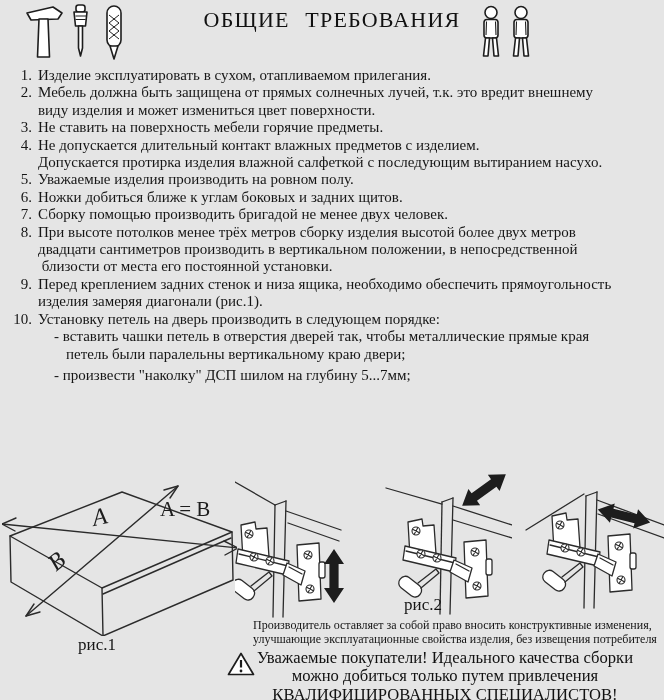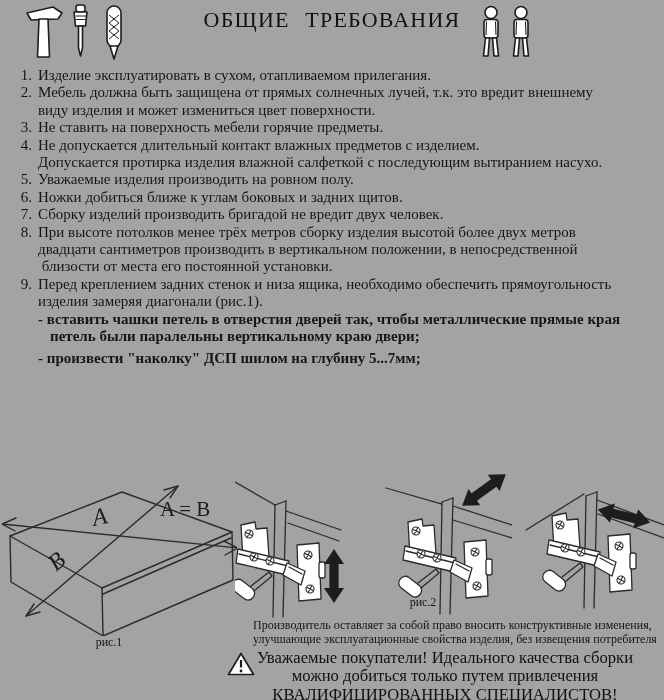--- a/index.html
+++ b/index.html
@@ -1,40 +1,40 @@
 <!DOCTYPE html>
 <html><head>
 <meta charset="utf-8">
 <style>
   html,body{margin:0;padding:0;background:#fff;}
-  .page{position:relative;width:664px;height:700px;background:#a3a3a3;color:#161616;
+  .page{position:relative;width:664px;height:700px;background:#e5e5e5;color:#161616;
         font-family:"Liberation Serif",serif;overflow:hidden;}
   .defs{position:absolute;width:0;height:0;}
   
   .hdr{position:relative;height:64px;}
   .tools{position:absolute;left:22px;top:3px;}
   .people{position:absolute;left:478px;top:5px;}
   .title{position:absolute;left:0;right:0;top:7px;text-align:center;
          font-size:22px;letter-spacing:1.2px;word-spacing:9px;color:#111;}
   
   .list{padding:3px 4px 0 8px;font-size:15px;line-height:17.4px;}
   .li{display:flex;align-items:flex-start;}
   .num{flex:0 0 24px;text-align:right;padding-right:6px;}
   .txt{flex:1;white-space:pre-wrap;}
-  .sub{margin-left:30px;padding-left:12px;text-indent:-12px;white-space:pre-wrap;font-weight:bold;}
+  .sub{margin-left:46px;padding-left:12px;text-indent:-12px;white-space:pre-wrap;}
   .gap{margin-top:4.5px;}
   
   .figs{position:absolute;left:0;top:468px;width:664px;height:232px;}
   .figs svg{position:absolute;}
   .fg1{left:2px;top:16px;}
   .hA{left:235px;top:4px;}
   .hB{left:372px;top:0;}
   .hC{left:518px;top:0;}
-  .cap{position:absolute;font-size:12px;color:#161616;}
-  .cap1{left:34px;top:167px;width:150px;text-align:center;}
+  .cap{position:absolute;font-size:17px;color:#161616;}
+  .cap1{left:22px;top:167px;width:150px;text-align:center;}
   .cap2{left:383px;top:127px;width:80px;text-align:center;}
   .note{position:absolute;left:253px;top:151px;width:424px;font-size:12px;
         line-height:13.8px;white-space:pre-line;color:#141414;}
   .warn{position:absolute;left:227px;top:181px;width:436px;display:flex;}
   .wtri{flex:0 0 28px;margin-top:2px;}
   .wtext{flex:1;text-align:center;font-size:16.6px;line-height:18.4px;white-space:pre-line;color:#111;}
   .figlabel{font-family:"Liberation Serif",serif;font-style:italic;font-size:24px;fill:#1d1d1d;}
   .eq{font-family:"Liberation Serif",serif;font-size:21px;fill:#1d1d1d;}
 </style>
 </head>
@@ -127,32 +127,36 @@
     <div class="li">
         <span class="num">5.</span>
         <span class="txt">Уважаемые изделия производить на ровном полу.</span>
       </div>
     <div class="li">
         <span class="num">6.</span>
         <span class="txt">Ножки добиться ближе к углам боковых и задних щитов.</span>
       </div>
     <div class="li">
         <span class="num">7.</span>
-        <span class="txt">Сборку изделий производить бригадой не вредит двух человек.</span>
+        <span class="txt">Сборку помощью производить бригадой не менее двух человек.</span>
       </div>
     <div class="li">
         <span class="num">8.</span>
         <span class="txt">При высоте потолков менее трёх метров сборку изделия высотой более двух метров
 двадцати сантиметров производить в вертикальном положении, в непосредственной
  близости от места его постоянной установки.</span>
       </div>
     <div class="li">
         <span class="num">9.</span>
         <span class="txt">Перед креплением задних стенок и низа ящика, необходимо обеспечить прямоугольность
 изделия замеряя диагонали (рис.1).</span>
+      </div>
+    <div class="li">
+        <span class="num">10.</span>
+        <span class="txt">Установку петель на дверь производить в следующем порядке:</span>
       </div>
     <div class="sub">- вставить чашки петель в отверстия дверей так, чтобы металлические прямые края
 петель были паралельны вертикальному краю двери;</div>
     <div class="sub gap">- произвести "наколку" ДСП шилом на глубину 5...7мм;</div>
   </div>
 
   <div class="figs">
 
     <svg class="fg1" width="235" height="152" viewBox="0 0 235 152">
       <g fill="none" stroke="#2b2b2b" stroke-width="1.4" stroke-linejoin="round" stroke-linecap="round">

